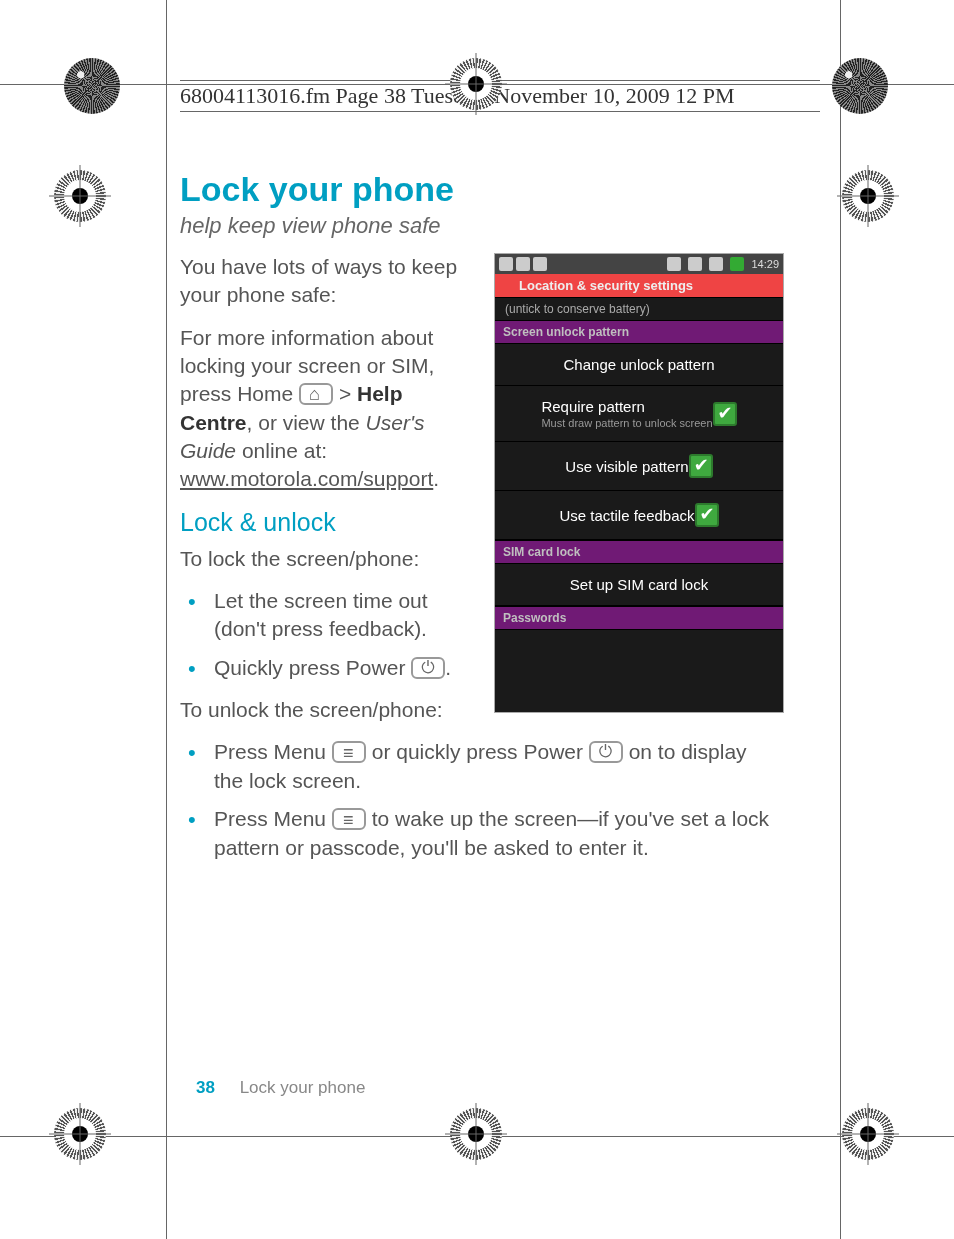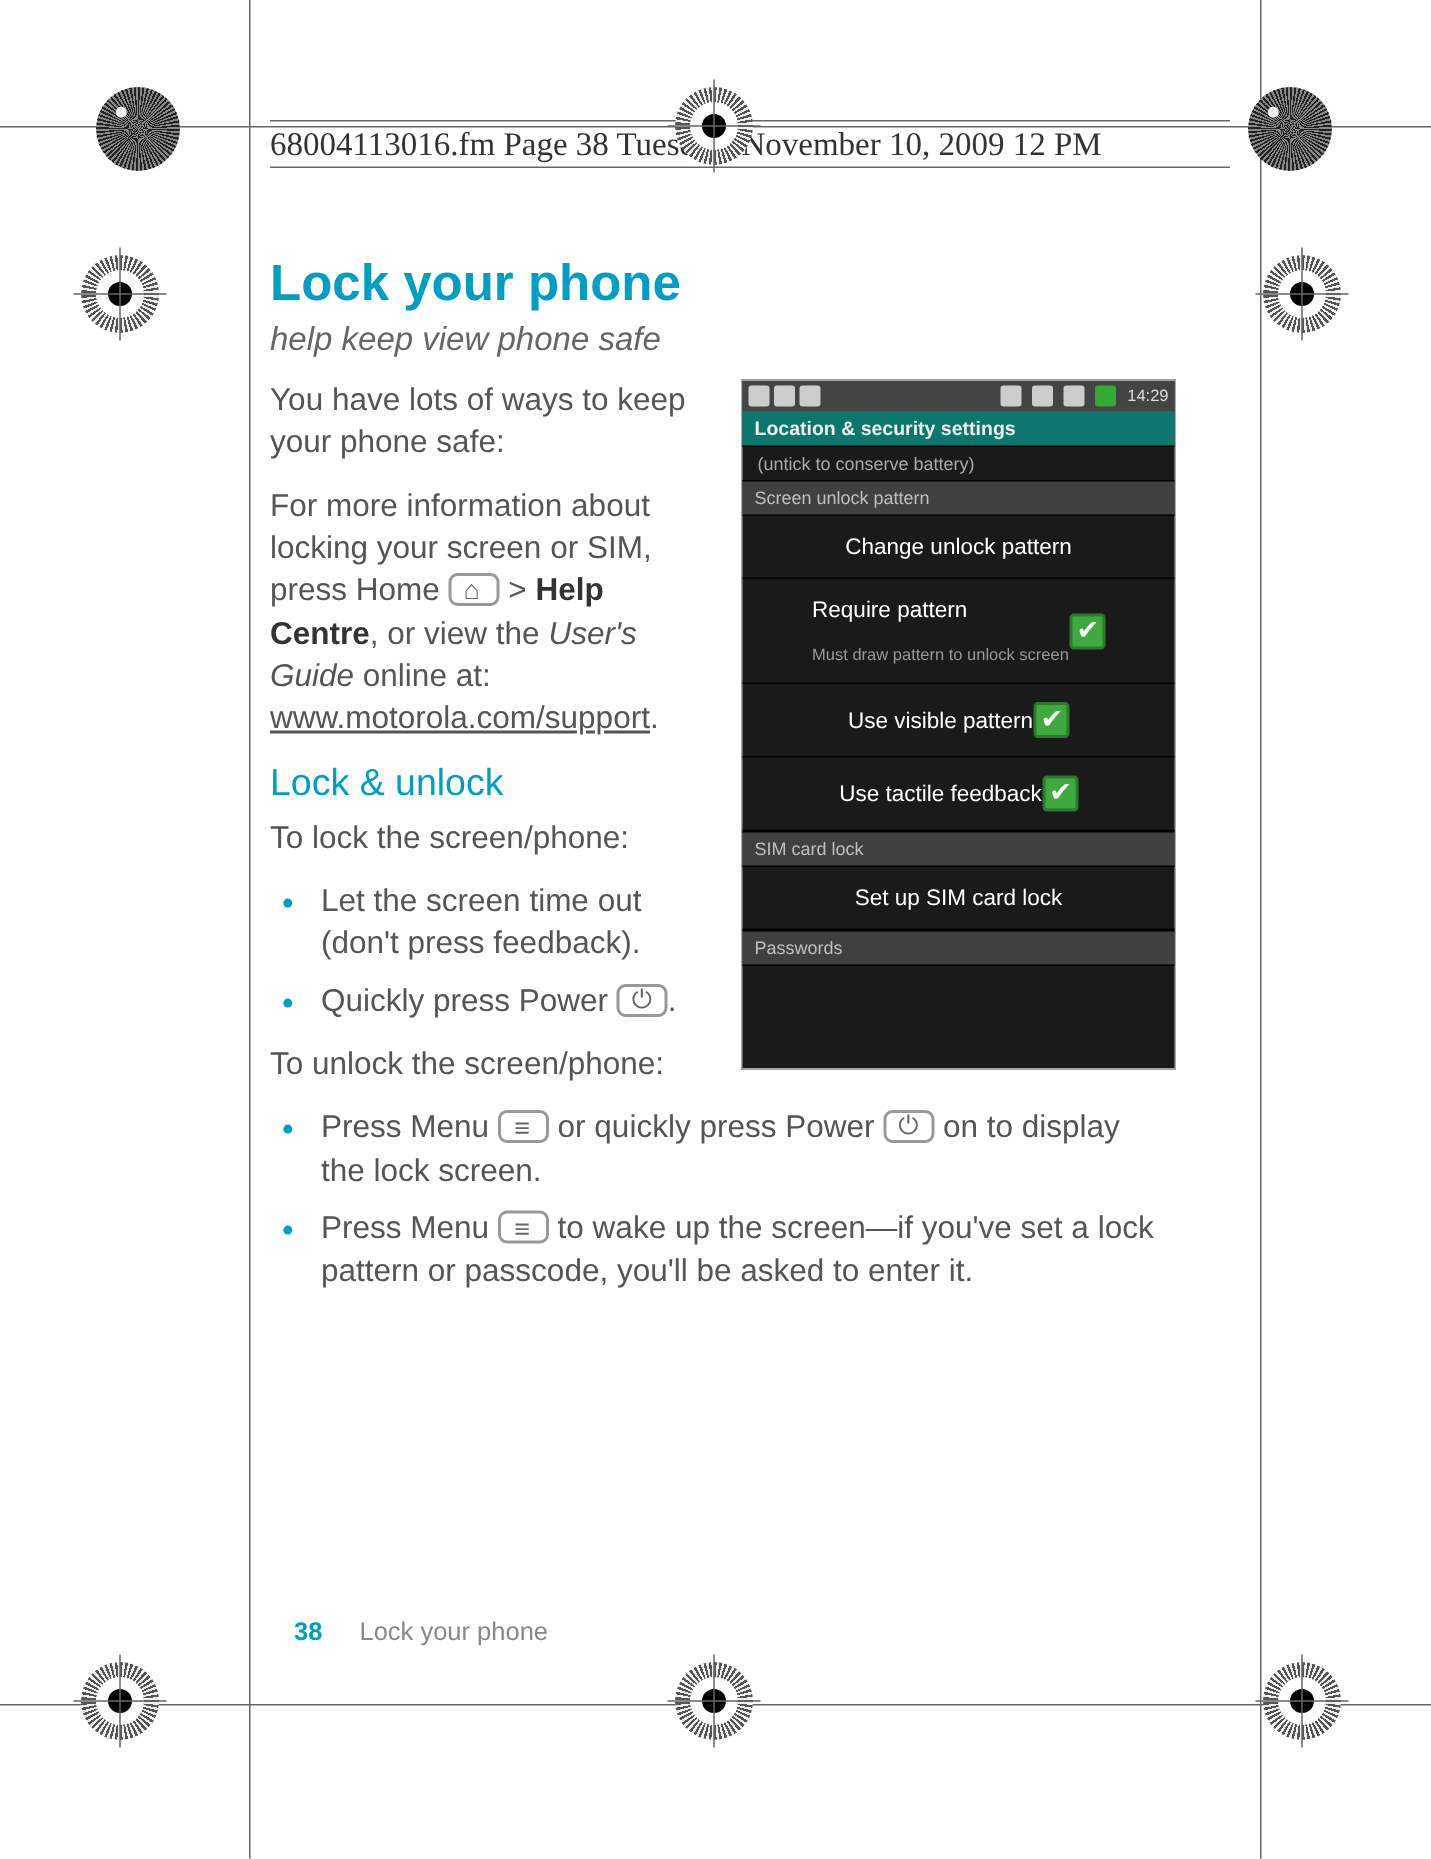--- a/index.html
+++ b/index.html
@@ -122,33 +122,33 @@
     color:#eee;
     font-size:13px;
   }
   .ph-status {
     height:20px; background:#444; font-size:11px; color:#ddd;
     display:flex; justify-content:space-between; align-items:center; padding:0 4px;
   }
   .ph-status .right { display:flex; gap:7px; align-items:center;}
   .ph-status .ico { width:14px; height:14px; background:#ccc; border-radius:2px;}
   .ph-titlebar {
-    background:#0f766e; padding:4px 8px; font-size:13px; font-weight:bold; border-bottom:1px solid #000;
+    background:#ef4444; padding:4px 24px; font-size:13px; font-weight:bold; border-bottom:1px solid #000;
   }
   .ph-note { color:#aaa; font-size:12px; padding:4px 10px; }
   .ph-section {
-    background:#404040; color:#bfbfbf; font-size:12px; font-weight:normal; padding:4px 8px;
+    background:#701a75; color:#bfbfbf; font-size:12px; font-weight:bold; padding:4px 8px;
     border-top:1px solid #000; border-bottom:1px solid #000;
   }
   .ph-item {
     padding:12px 10px; border-bottom:1px solid #000;
     display:flex; justify-content:center; align-items:center;
     font-size:15px; color:#fff;
   }
-  .ph-item .sub { display:block; font-size:11px; color:#999; margin-top:16px;}
+  .ph-item .sub { display:block; font-size:11px; color:#999; margin-top:2px;}
   .ph-check {
     width:24px; height:24px; border:2px solid #666; border-radius:3px; background:#222;
     position:relative;
   }
   .ph-check.on { background:#3fa93f; border-color:#2d7a2d;}
   .ph-check.on::after{
     content:"✔"; position:absolute; top:-2px; left:3px; color:#fff; font-size:18px;
   }
 
   .footer {

